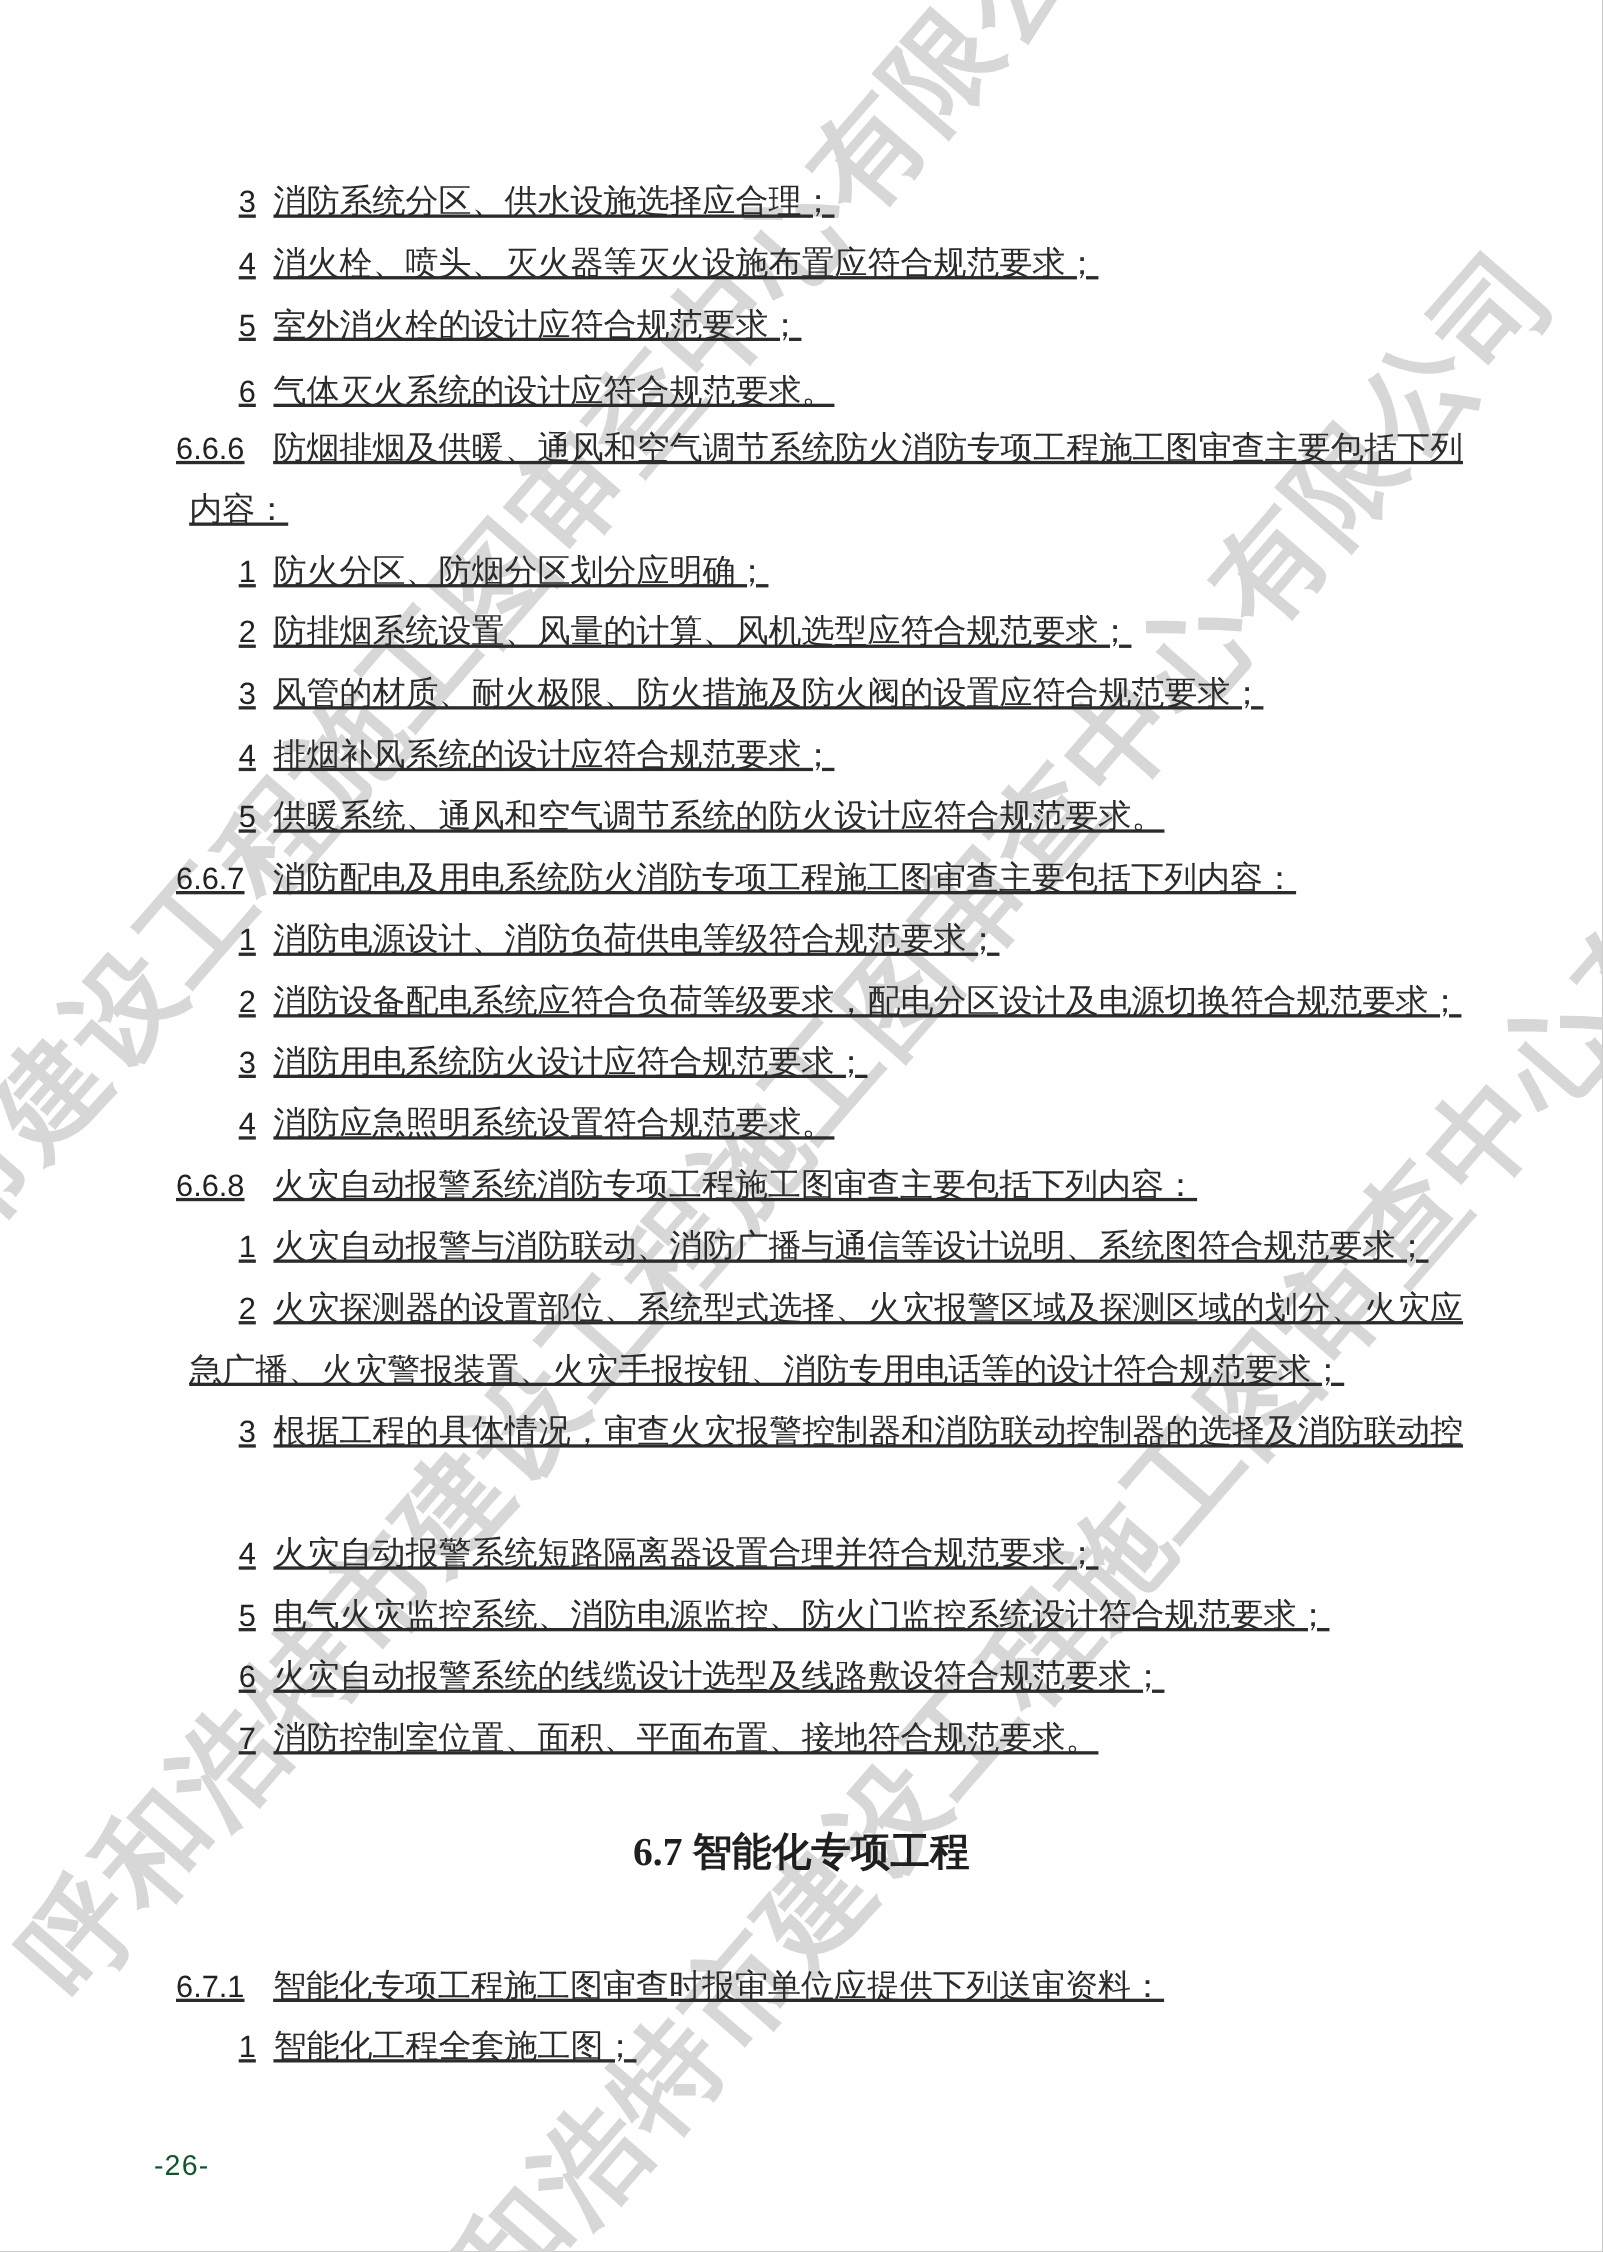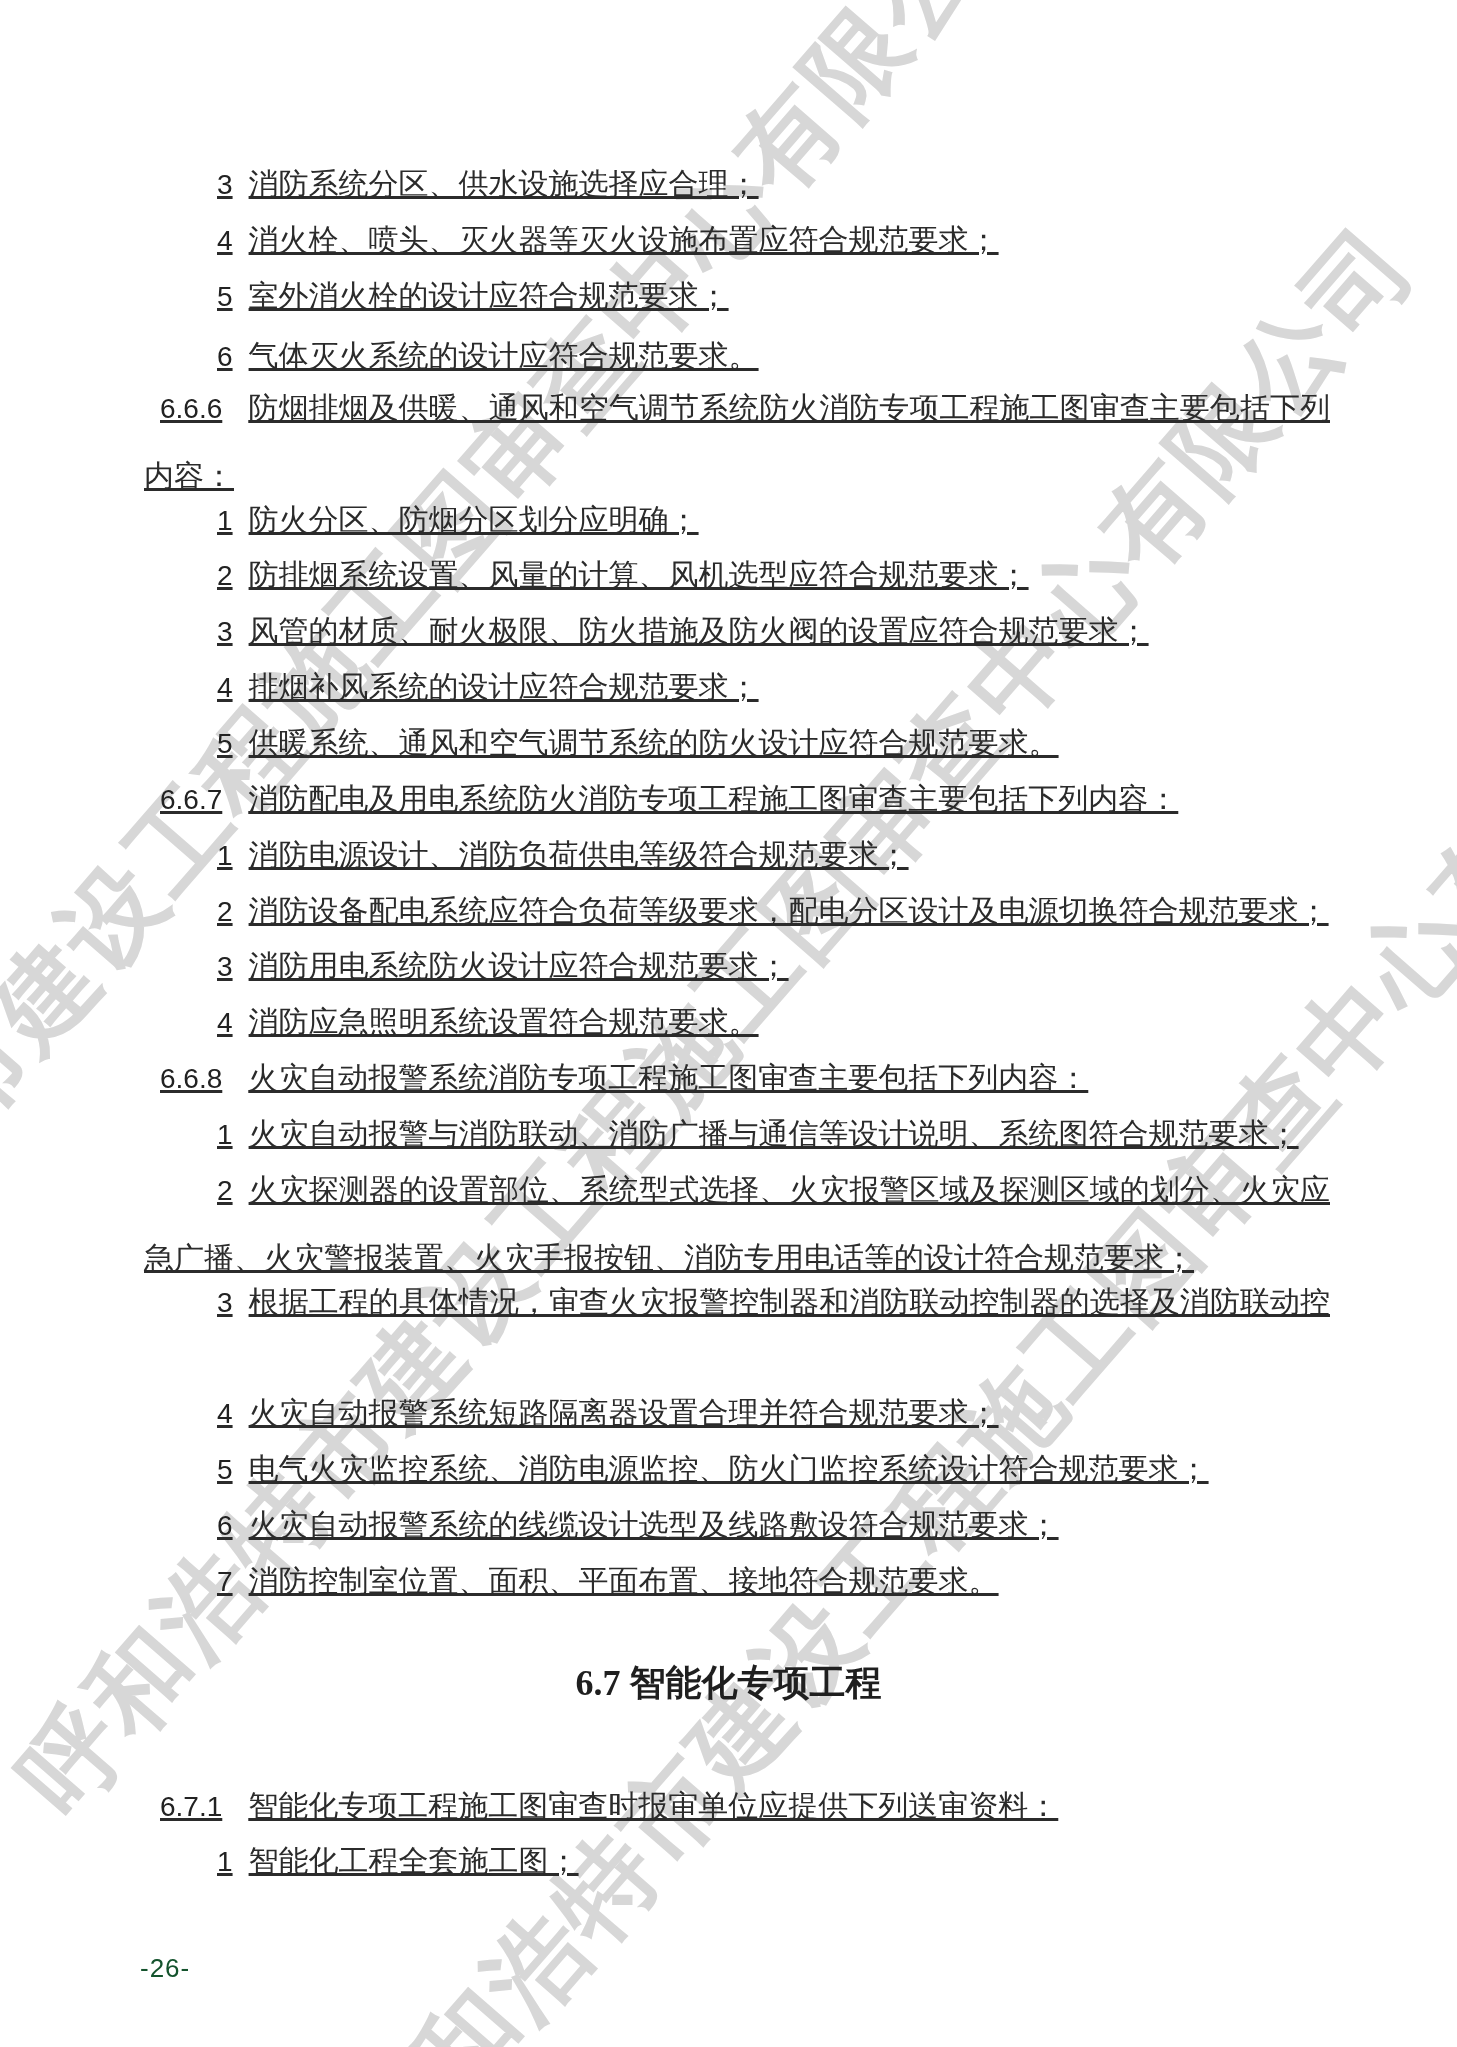--- a/index.html
+++ b/index.html
@@ -32,21 +32,21 @@
   
   .ln{
     position:absolute;
     font-size:30px;
     line-height:40px;
     color:#2b2b2b;
     white-space:nowrap;
     text-decoration:underline;
   }
   .sec{left:160px;}
-  .cont{left:144px;margin-top:12px;}
+  .cont{left:172px;}
   .item{left:217px;}
   .fill{white-space:normal;text-align:justify;text-align-last:justify;}
   .sec.fill{width:1170px;}
   .item.fill{width:1113px;}
   .num{
     font-family:"Liberation Sans","DejaVu Sans",sans-serif;
     font-size:28px;
     color:#222222;
   }
   .num-sec{margin-right:26px;}

